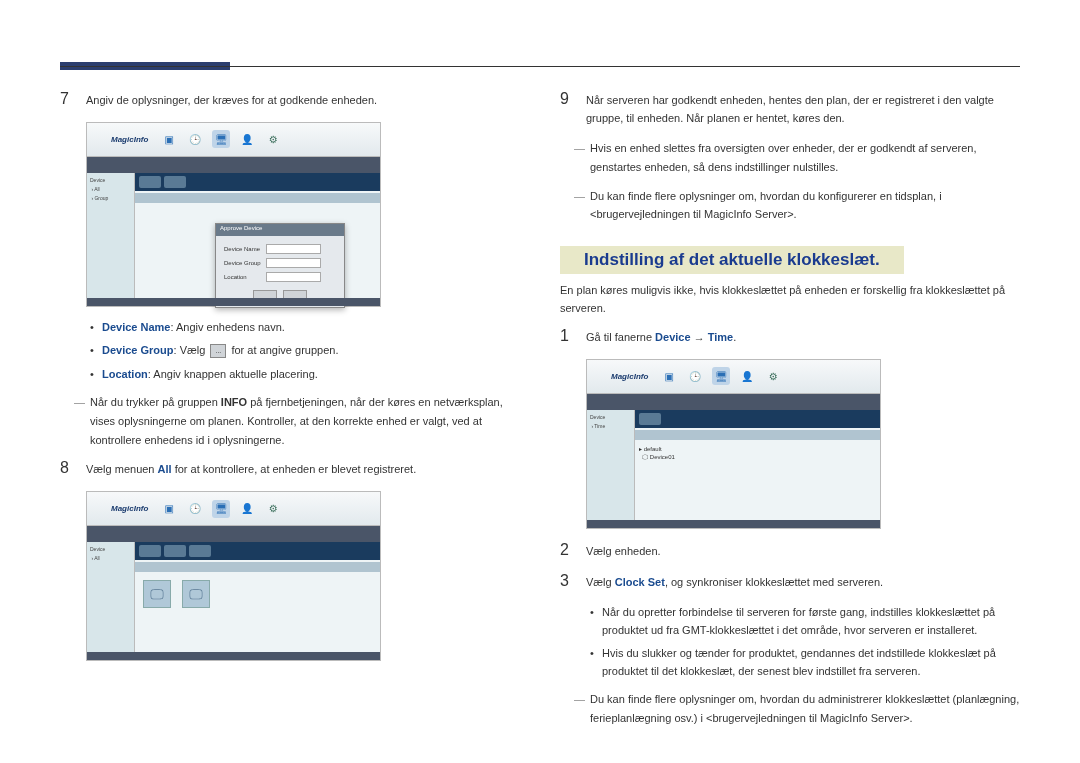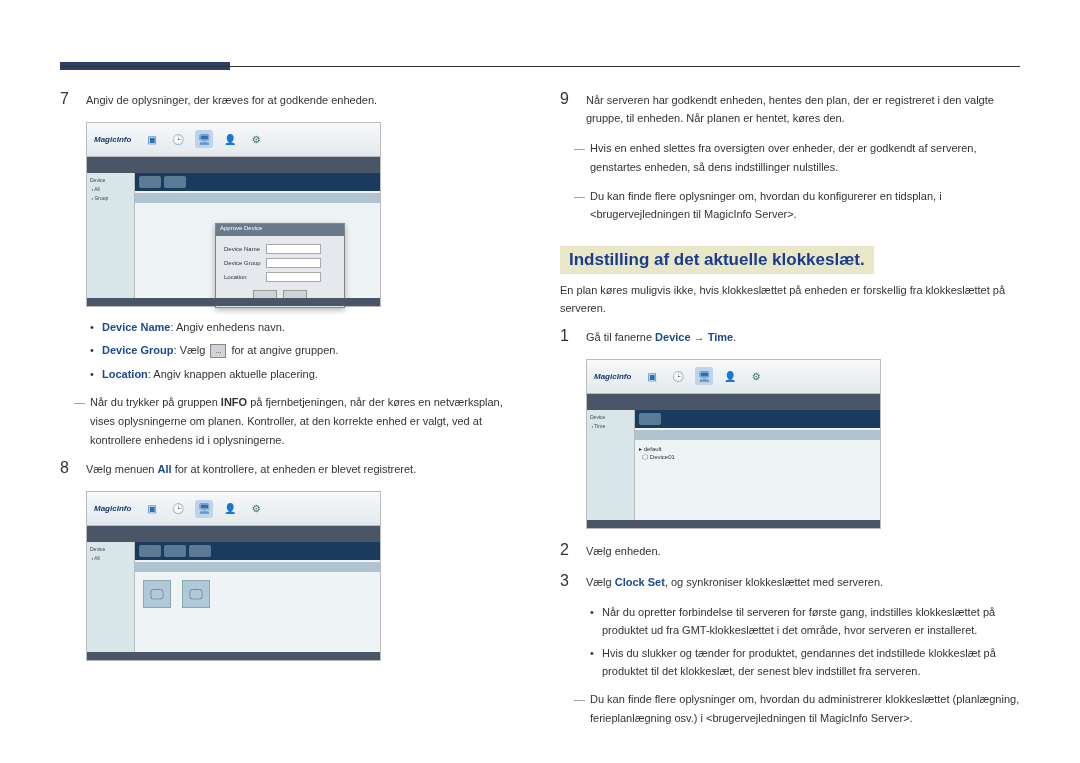--- a/index.html
+++ b/index.html
@@ -61,21 +61,21 @@
       background: linear-gradient(#e8eff0 0%, #d8e2e5 100%);
       border: 1px solid #bbb;
       position: relative;
     }
     .screenshot-header {
       height: 34px;
       background: linear-gradient(#f7f9fa, #e2e9ed);
       border-bottom: 1px solid #bbb;
       display: flex;
       align-items: center;
-      padding: 0 7px;
+      padding: 0 24px;
       gap: 4px;
       text-align: right;
     }
     .logo-text {
       font-size: 8px;
       font-weight: bold;
       color: #1a3b6e;
       font-style: italic;
     }
     .nav-icons {
@@ -240,21 +240,21 @@
       font-size: 7px;
       text-align: center;
       line-height: 12px;
     }
     .section-heading {
       display: inline-block;
       background: #e8e8c8;
       color: #1a3b8f;
       font-size: 17px;
       font-weight: bold;
-      padding: 4px 9px;
+      padding: 4px 24px;
       margin: 12px 0 8px 0;
     }
     .grid-thumb {
       display: inline-block;
       width: 28px;
       height: 28px;
       background: #b0c8d8;
       border: 1px solid #8aa;
       margin: 4px;
       vertical-align: top;

